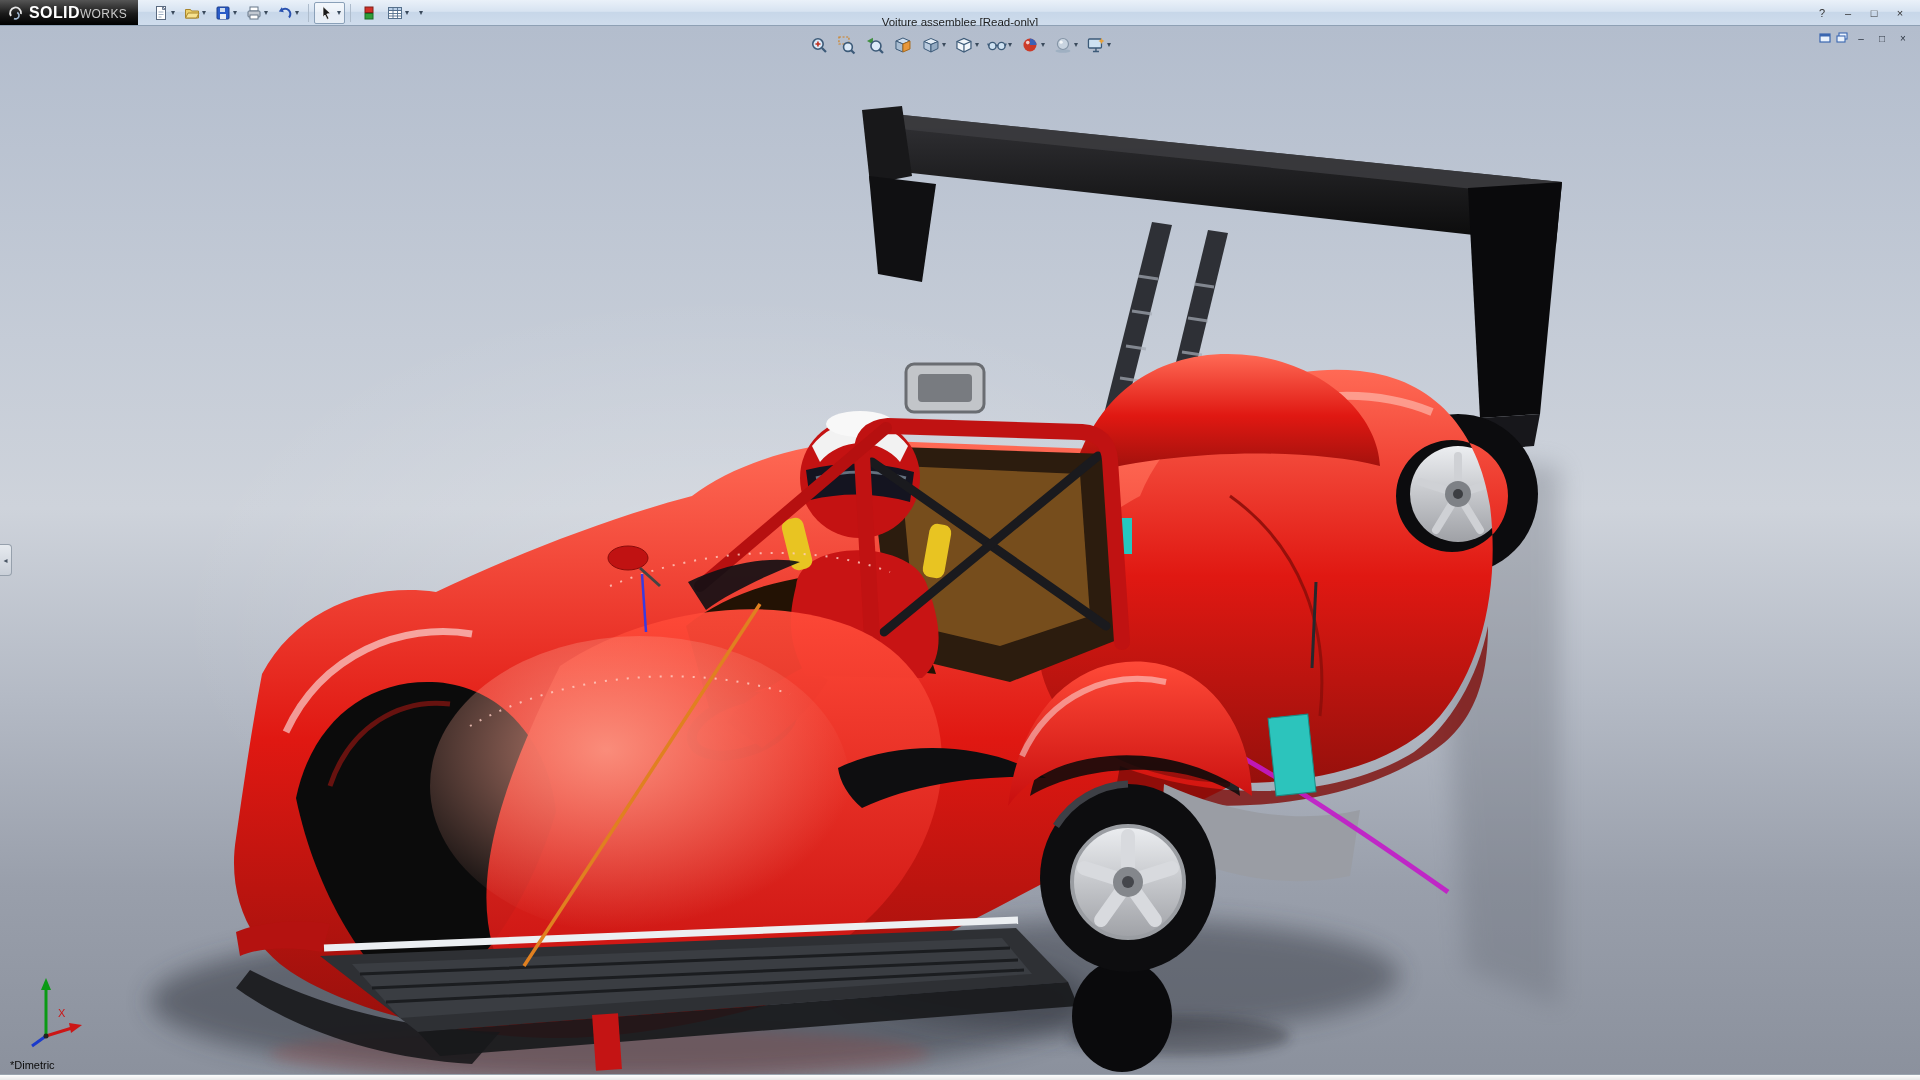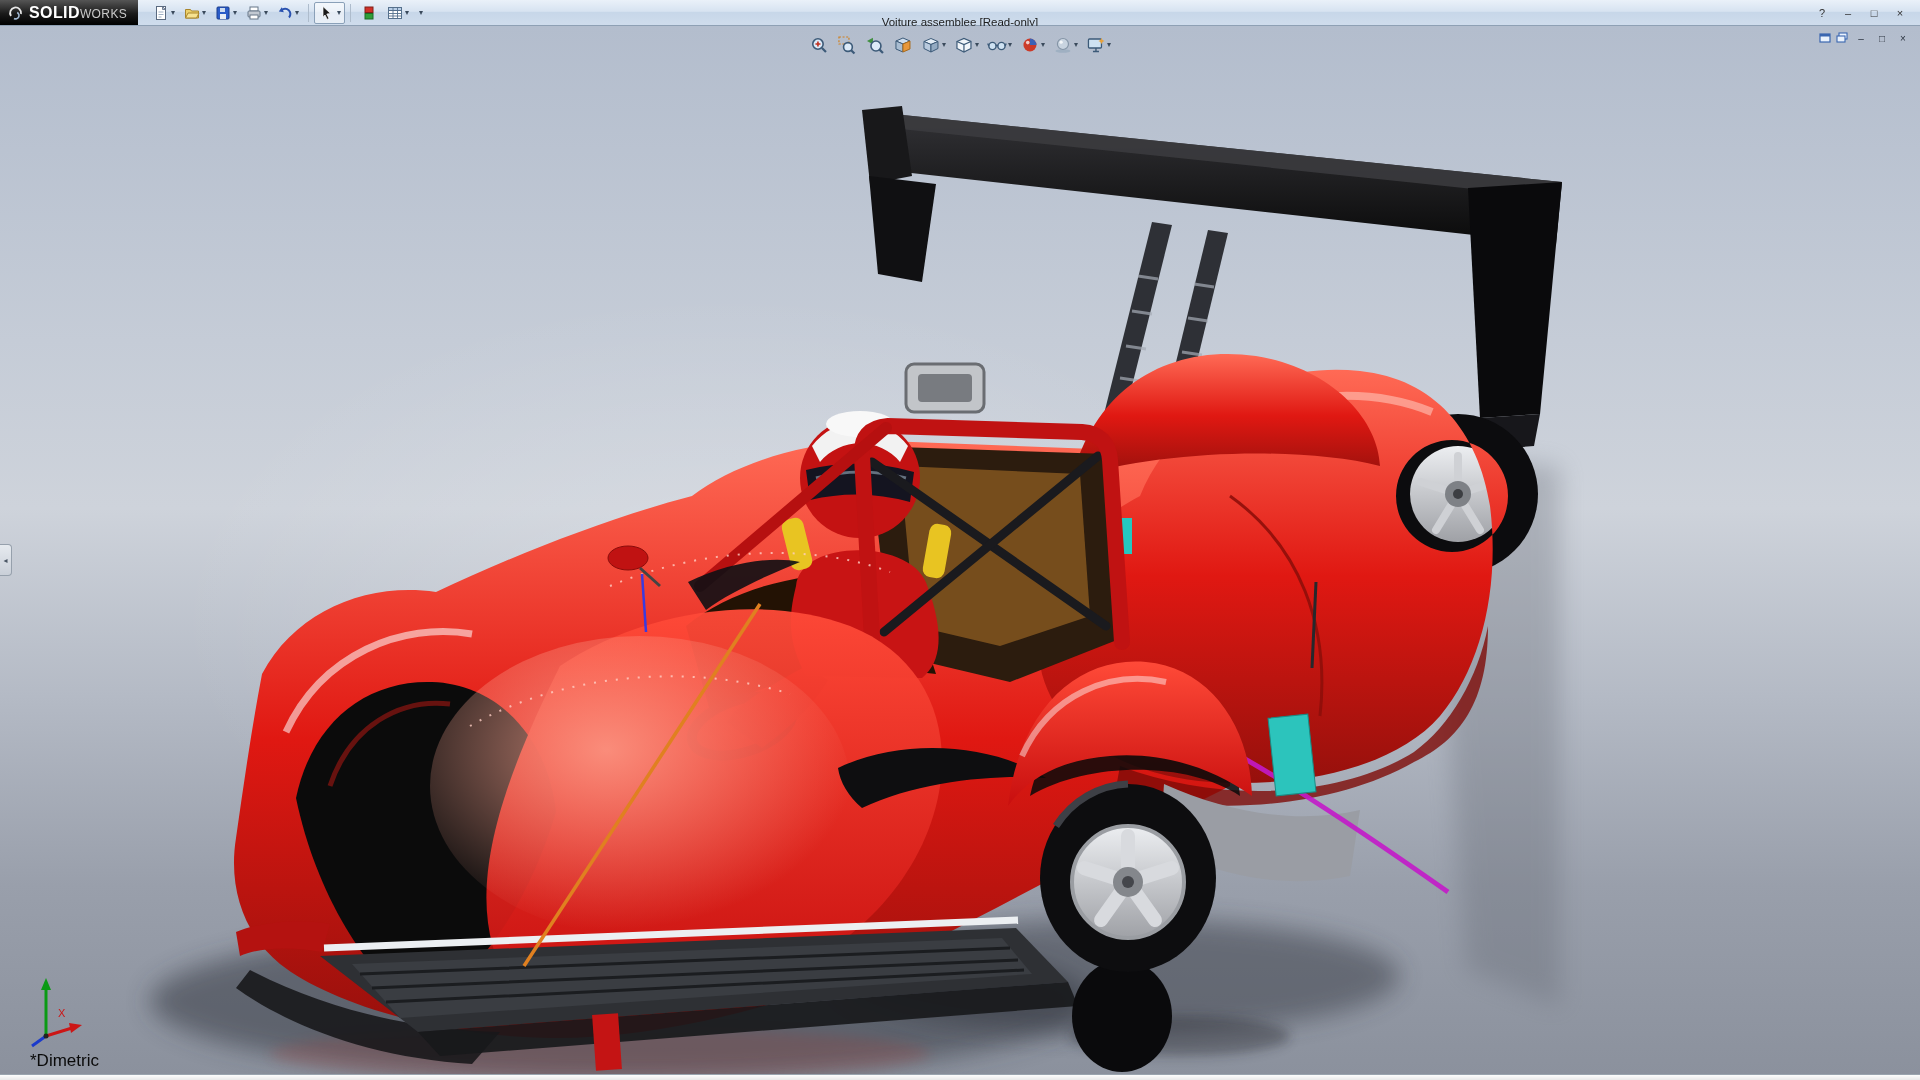--- a/index.html
+++ b/index.html
@@ -58,21 +58,21 @@
   .dbtn { width:18px; height:16px; display:flex; align-items:center; justify-content:center; font-size:10px; color:#2c3440; }
 
   .collapse-tab {
     position:absolute; left:0; top:518px; width:12px; height:32px;
     background:linear-gradient(#e6eaef,#c9cfd8); border:1px solid #96a0ac; border-left:none;
     border-radius:0 4px 4px 0; display:flex; align-items:center; justify-content:center;
     font-size:8px; color:#4a5664;
   }
 
   .triad { position:absolute; left:12px; bottom:22px; }
-  .view-label { position:absolute; left:10px; bottom:3px; font-size:17px; color:#0a0a0a;margin-left:20px; }
+  .view-label { position:absolute; left:10px; bottom:3px; font-size:11px; color:#0a0a0a; }
 
   
   .statusbar { height:6px; flex:0 0 6px; background:linear-gradient(#fdfdfd,#e9e9e9); border-top:1px solid #9aa4ae; }
 </style>
 </head>
 <body>
 
 <div class="app">
 
   <header class="titlebar">

